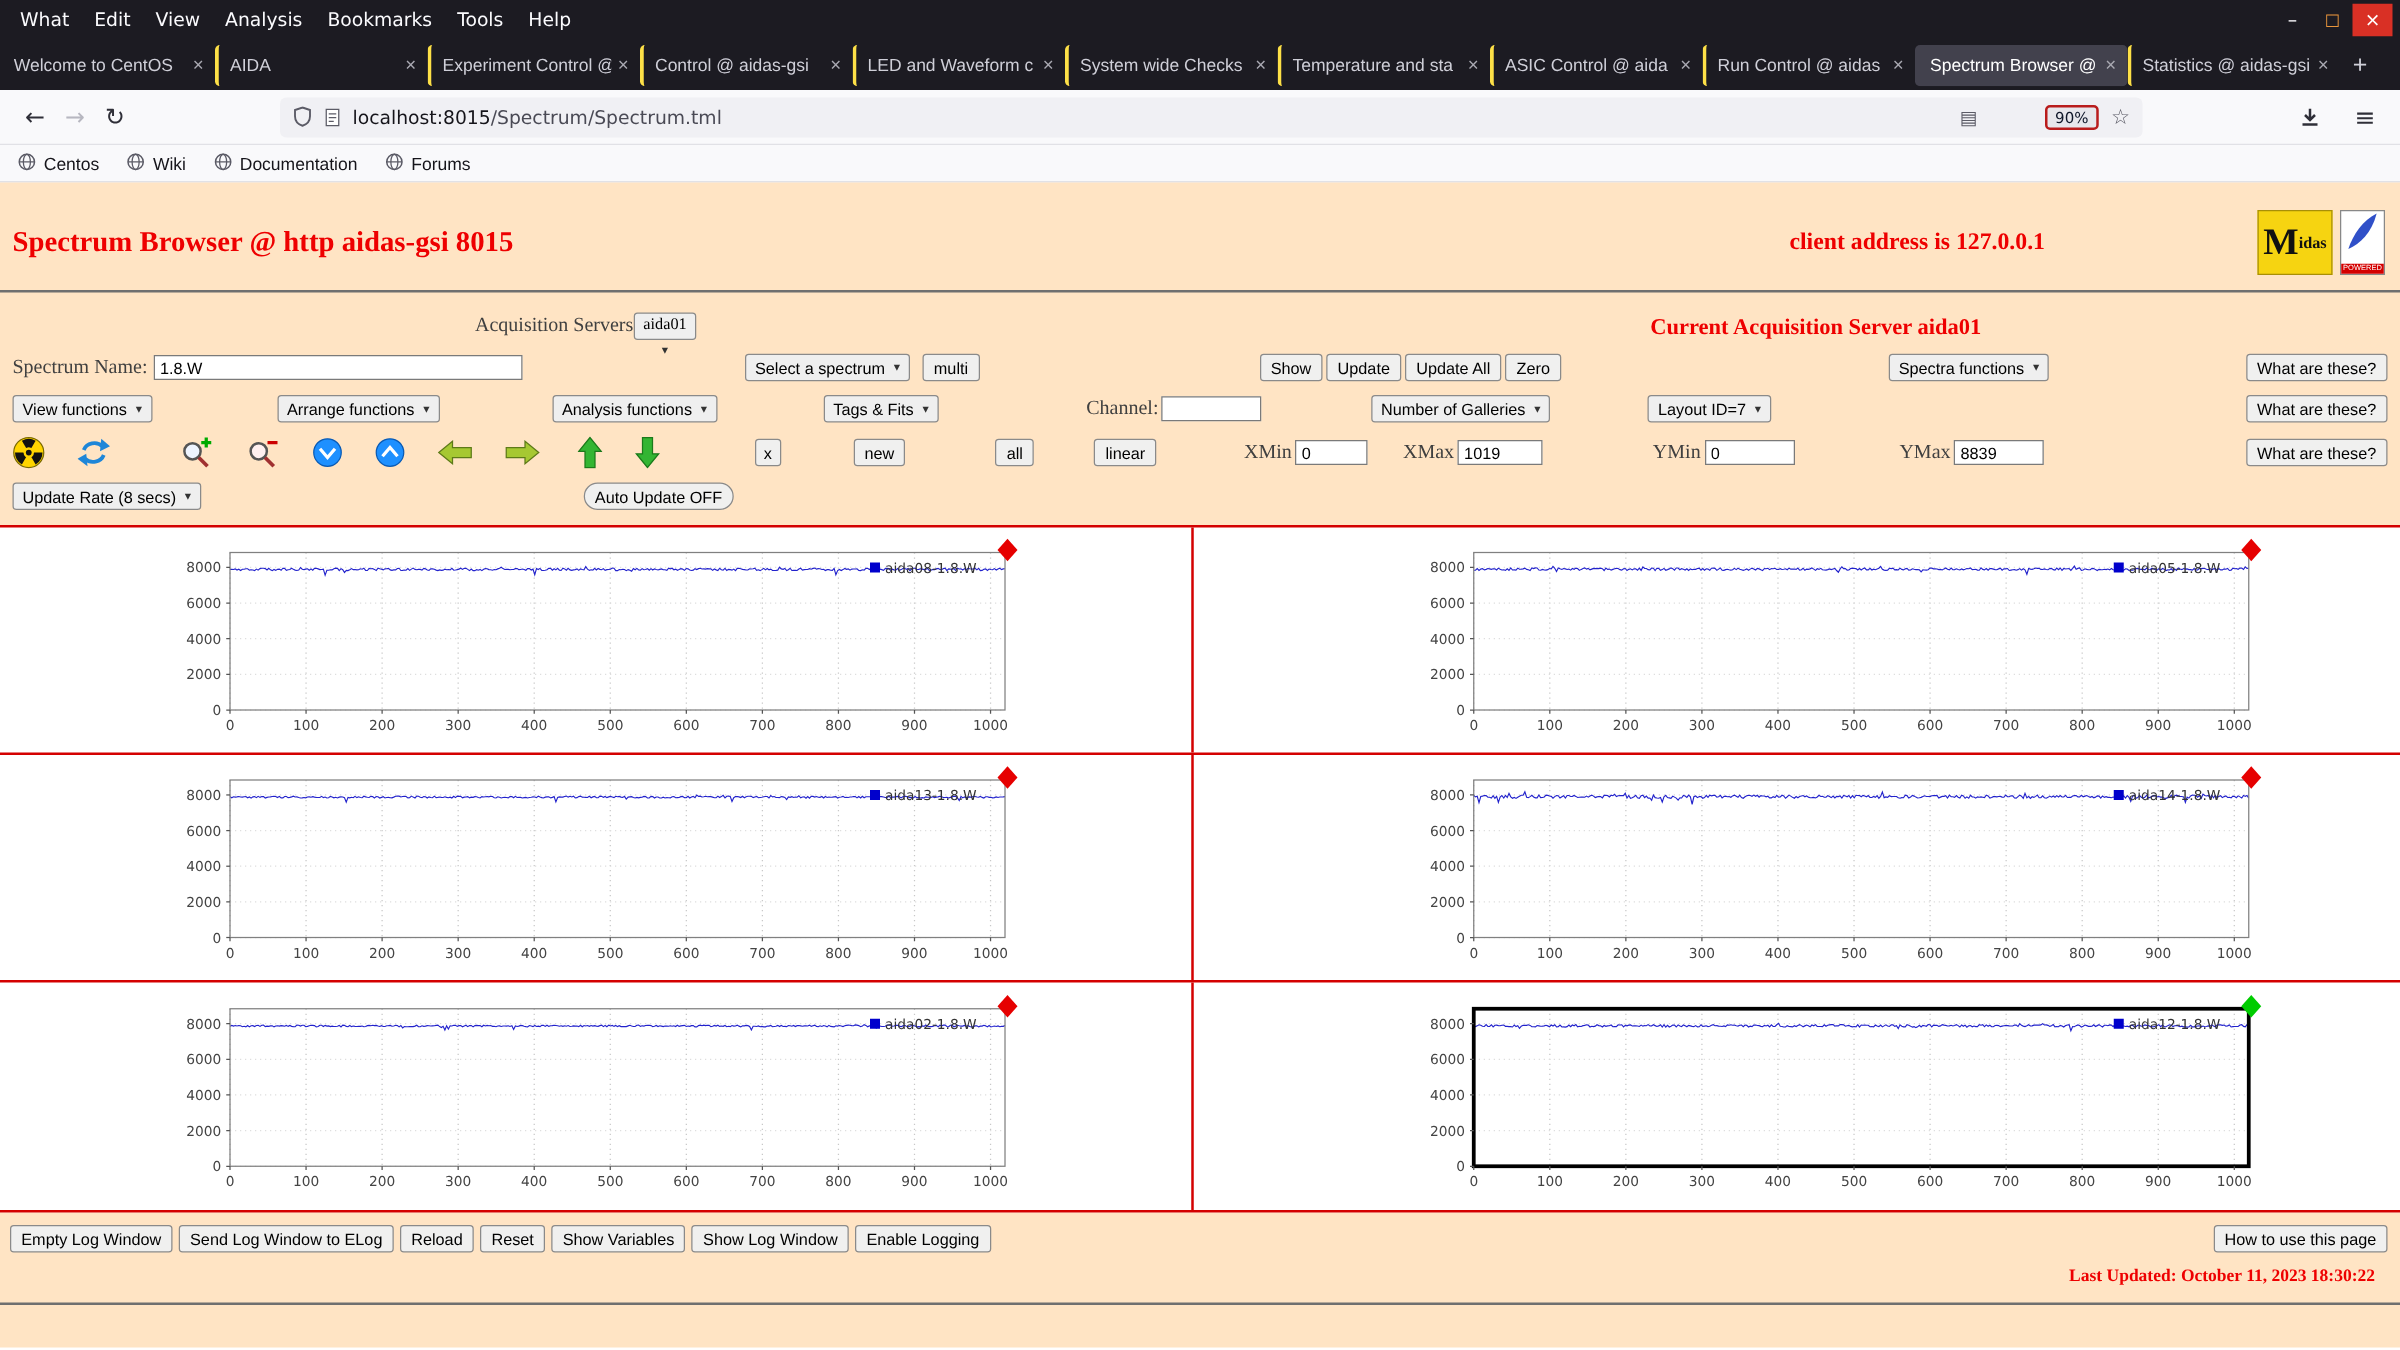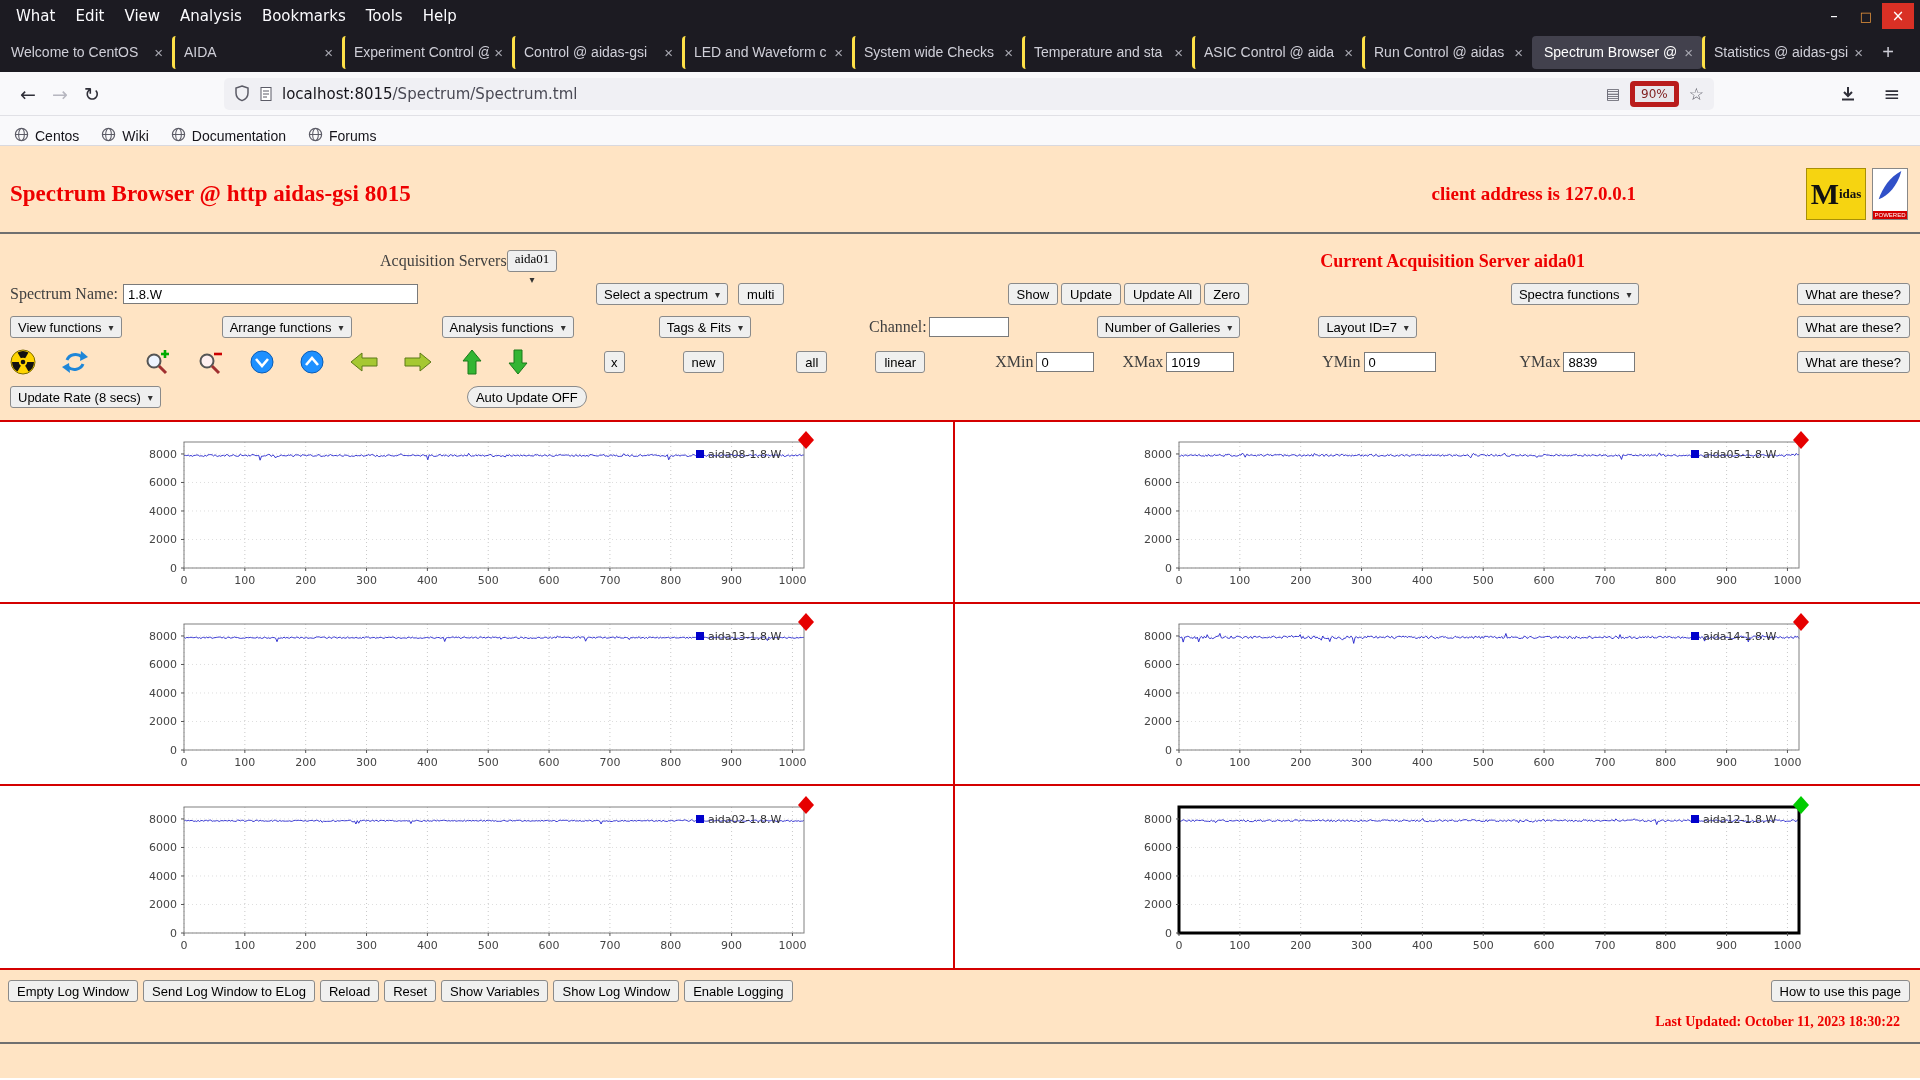--- a/index.html
+++ b/index.html
@@ -32,27 +32,27 @@
               font-size:19px; color:#2f2f38; border-radius:4px; }
   .nav-icon.disabled { color:#b7b7c0; }
   .urlbar { flex:1; height:32px; background:#f0f0f4; border-radius:5px; display:flex;
             align-items:center; padding:0 10px; margin:0 118px 0 116px; }
   .urlbar .u-icon { display:flex; align-items:center; margin-right:8px; }
   .url-text { font-size:15px; color:#15141a; }
   .url-host { color:#15141a; }
   .url-path { color:#4a4a55; }
   .url-right { margin-left:auto; display:flex; align-items:center; gap:10px; }
   .reader-icon { font-size:15px; color:#5b5b66; }
-  .zoom-pill { font-size:12px; color:#7f1d1d; border:5px solid #b91c1c; background:#e7e7ec;
-               border-radius:4px; padding:1px 6px; }
+  .zoom-pill { font-size:12px; color:#0f172a; border:2px solid #b91c1c; background:#e7e7ec;
+               border-radius:4px; padding:1px 6px;margin-left:44px; }
   .star-icon { font-size:17px; color:#5b5b66; }
   .nav-right { display:flex; align-items:center; gap:12px; }
   .hamburger { font-size:20px; color:#2f2f38; }
 
-  .bookmarksbar { height:30px; background:#f9f9fb; display:flex; align-items:flex-end;
+  .bookmarksbar { height:30px; background:#f9f9fb; display:flex; align-items:center;
                   padding:0 14px; gap:22px; font-size:14px; color:#15141a;
                   border-bottom:1px solid #d9d9df; }
   .bm-item { display:flex; align-items:center; gap:6px; }
 
   
   .page { background:#ffe4c4; height:932px; font-family:"Liberation Serif", serif; position:relative; }
   .page-top { display:flex; align-items:center; padding:22px 12px 6px 10px; }
   .page-title { color:#ee0000; font-weight:bold; font-size:23px; }
   .client-address { color:#ee0000; font-weight:bold; font-size:19px; margin-left:auto; margin-right:170px; }
   .logos { display:flex; align-items:flex-start; gap:6px; }

